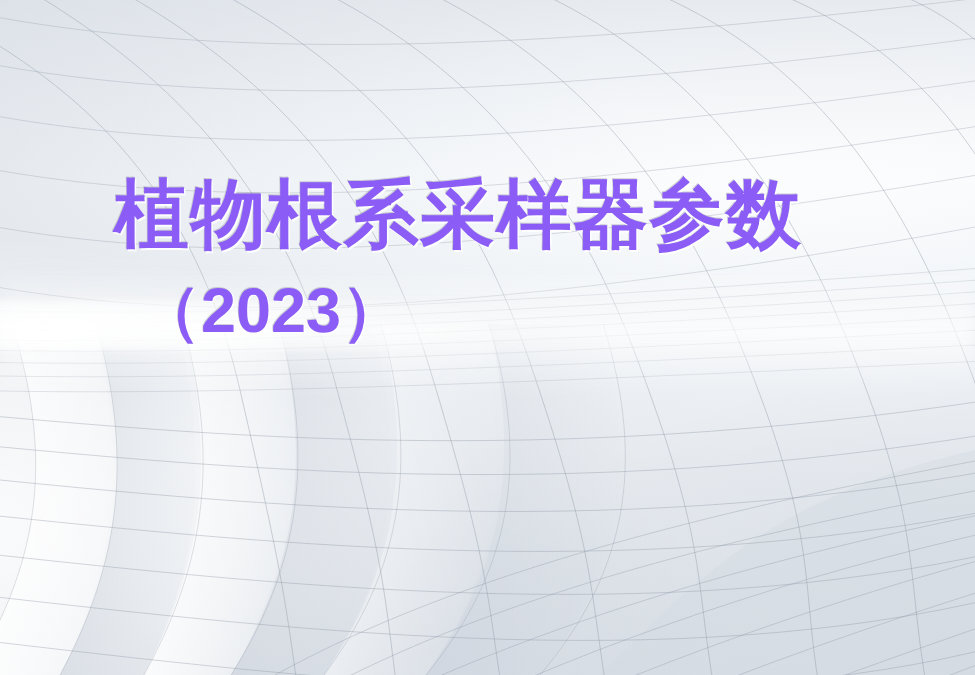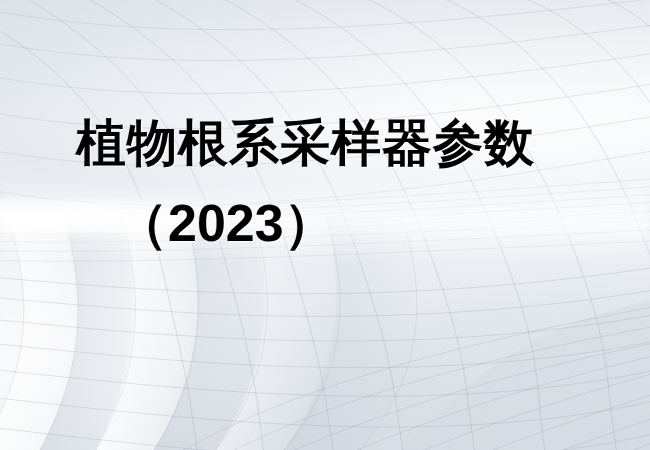--- a/index.html
+++ b/index.html
@@ -82,40 +82,40 @@
 
   
   .title-block {
     position: absolute;
     left: 0;
     top: 118px;
     width: 650px;
   }
 
   .title-line {
-    color: #000000;
+    color: #8b5cf6;
     font-weight: 700;
     line-height: 1.02;
     white-space: nowrap;
     text-shadow:
        1px 1px 0 rgba(255,255,255,0.85),
       -0.5px -0.5px 0 rgba(120,128,140,0.35);
   }
 
   .title-line-1 {
     font-size: 50px;
     letter-spacing: 1px;
     padding-left: 76px;
   }
 
   .title-line-2 {
-    font-size: 52px;
+    font-size: 42px;
     letter-spacing: 0px;
-    padding-left: 116px;
-    margin-top: 28px;
+    padding-left: 92px;
+    margin-top: 17px;
   }
 </style>
 </head>
 <body>
 
 <div id="slide">
 
   <div class="bg-base"></div>
   <div class="bg-tint-left"></div>
 

